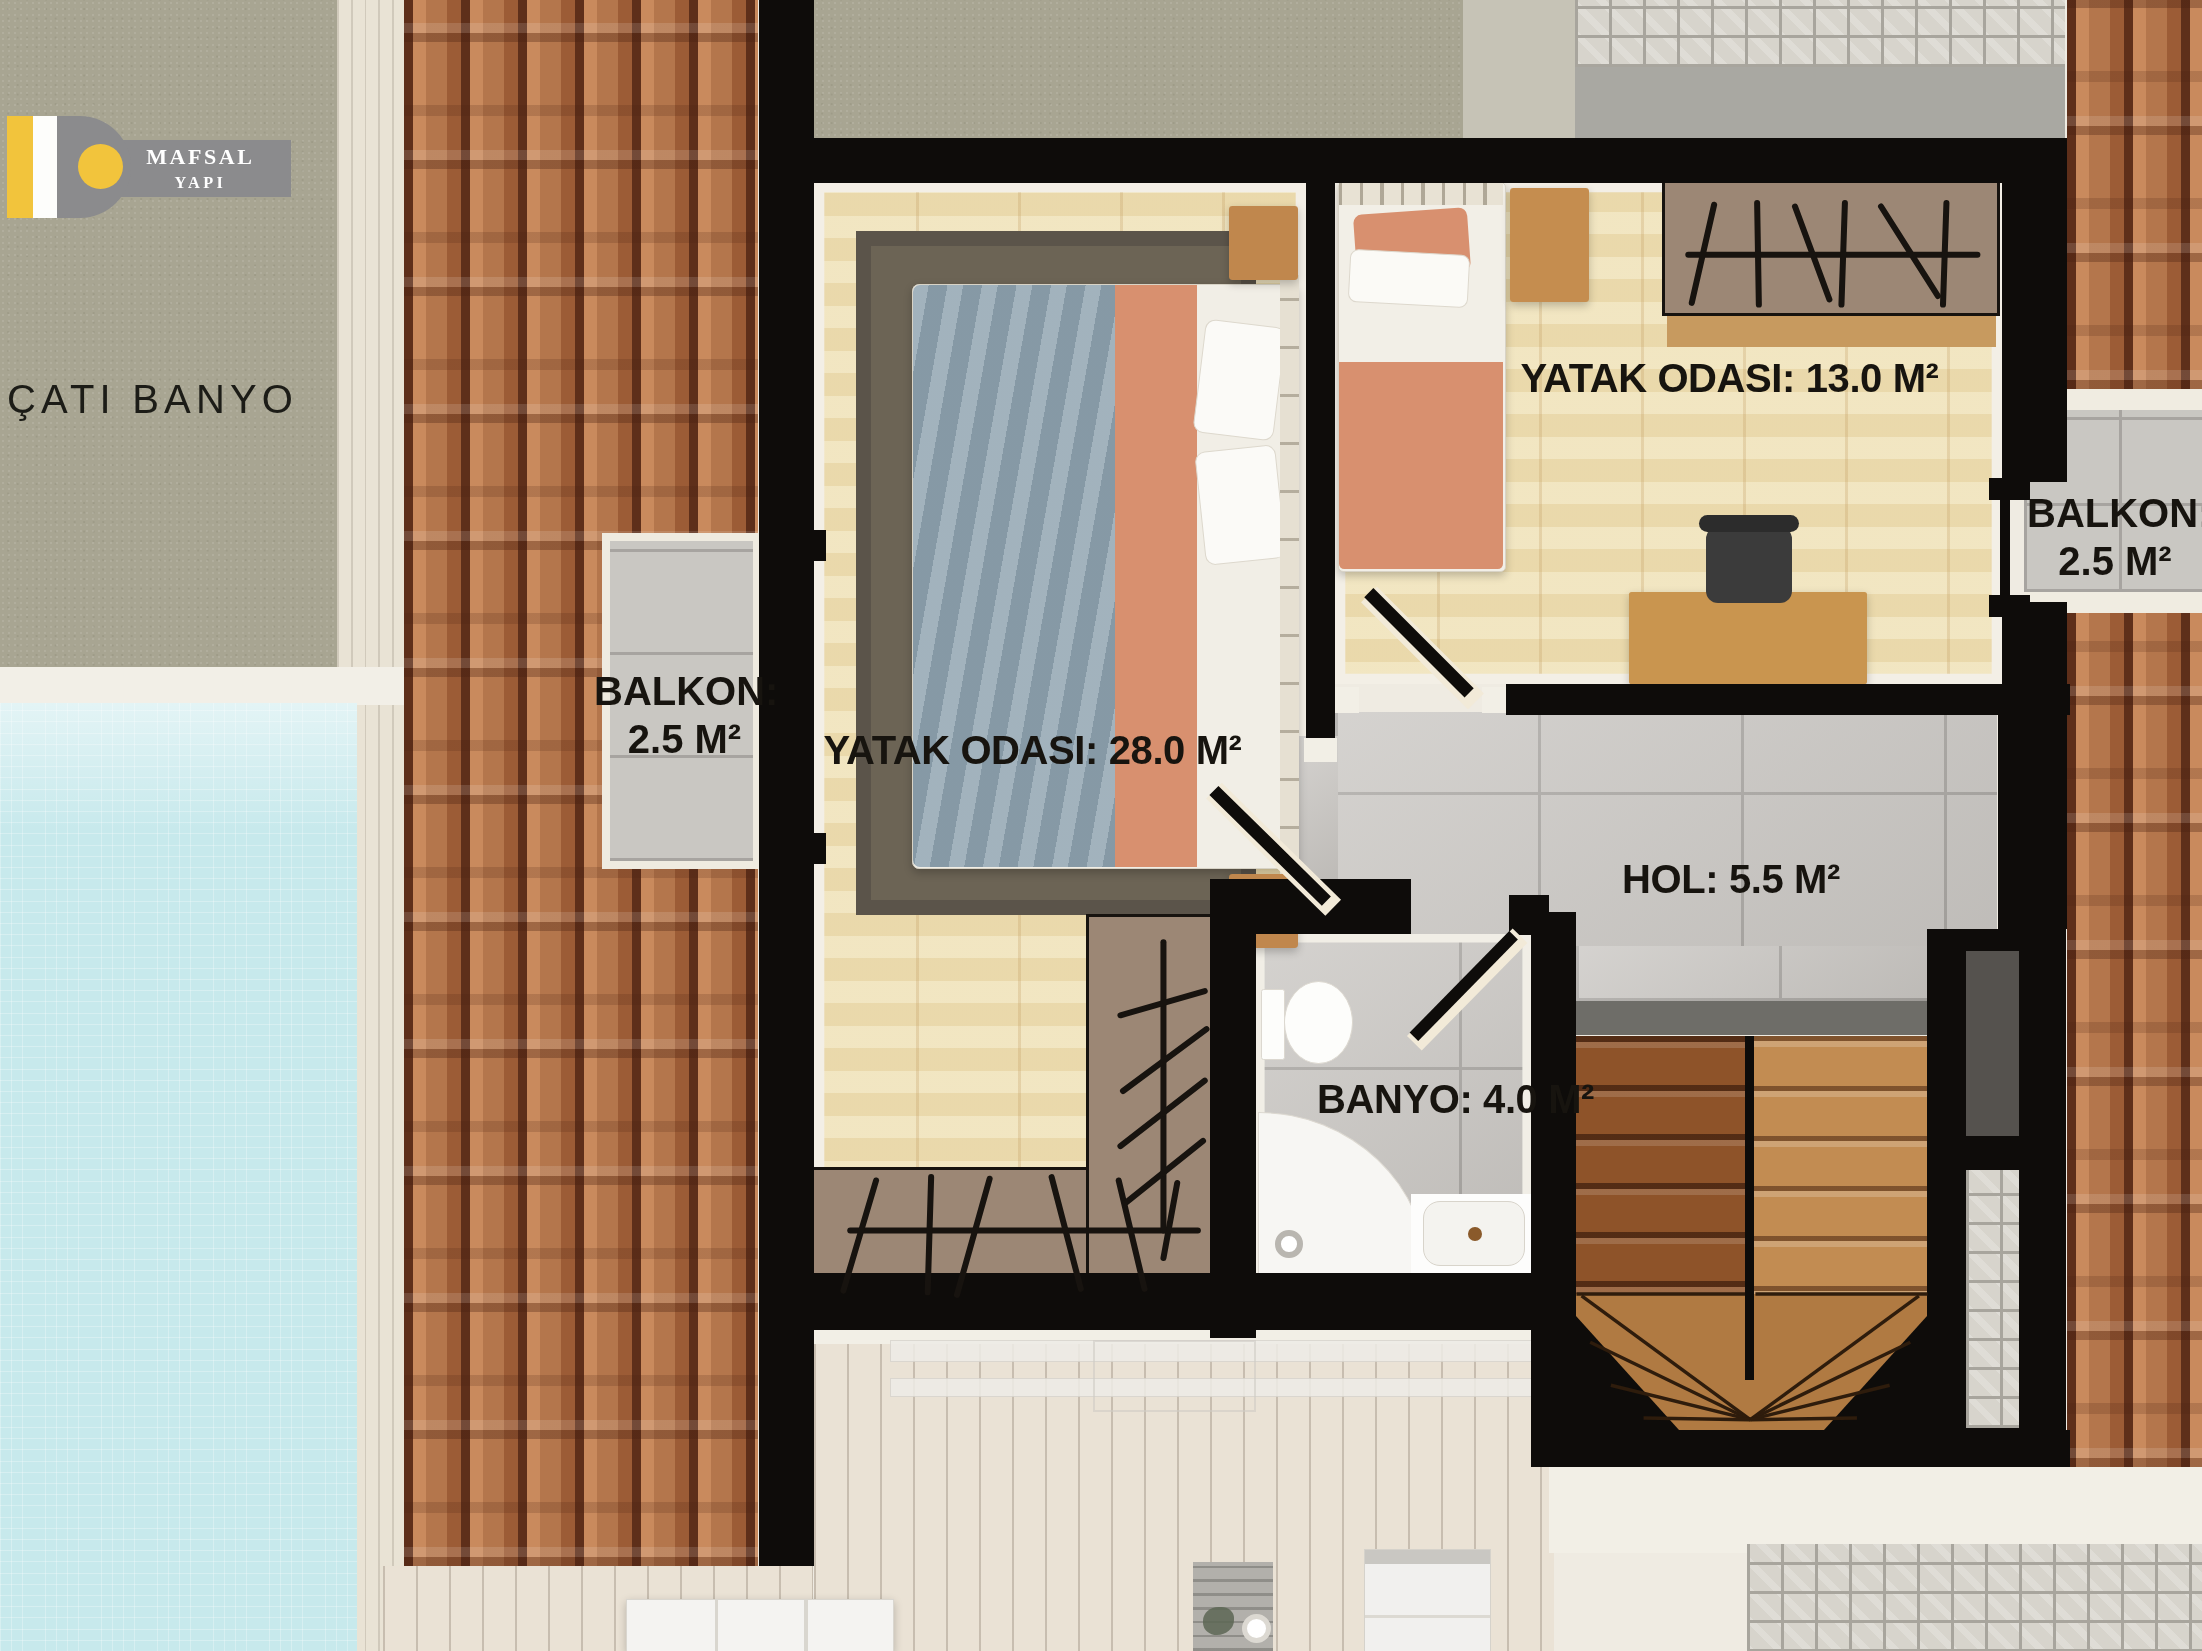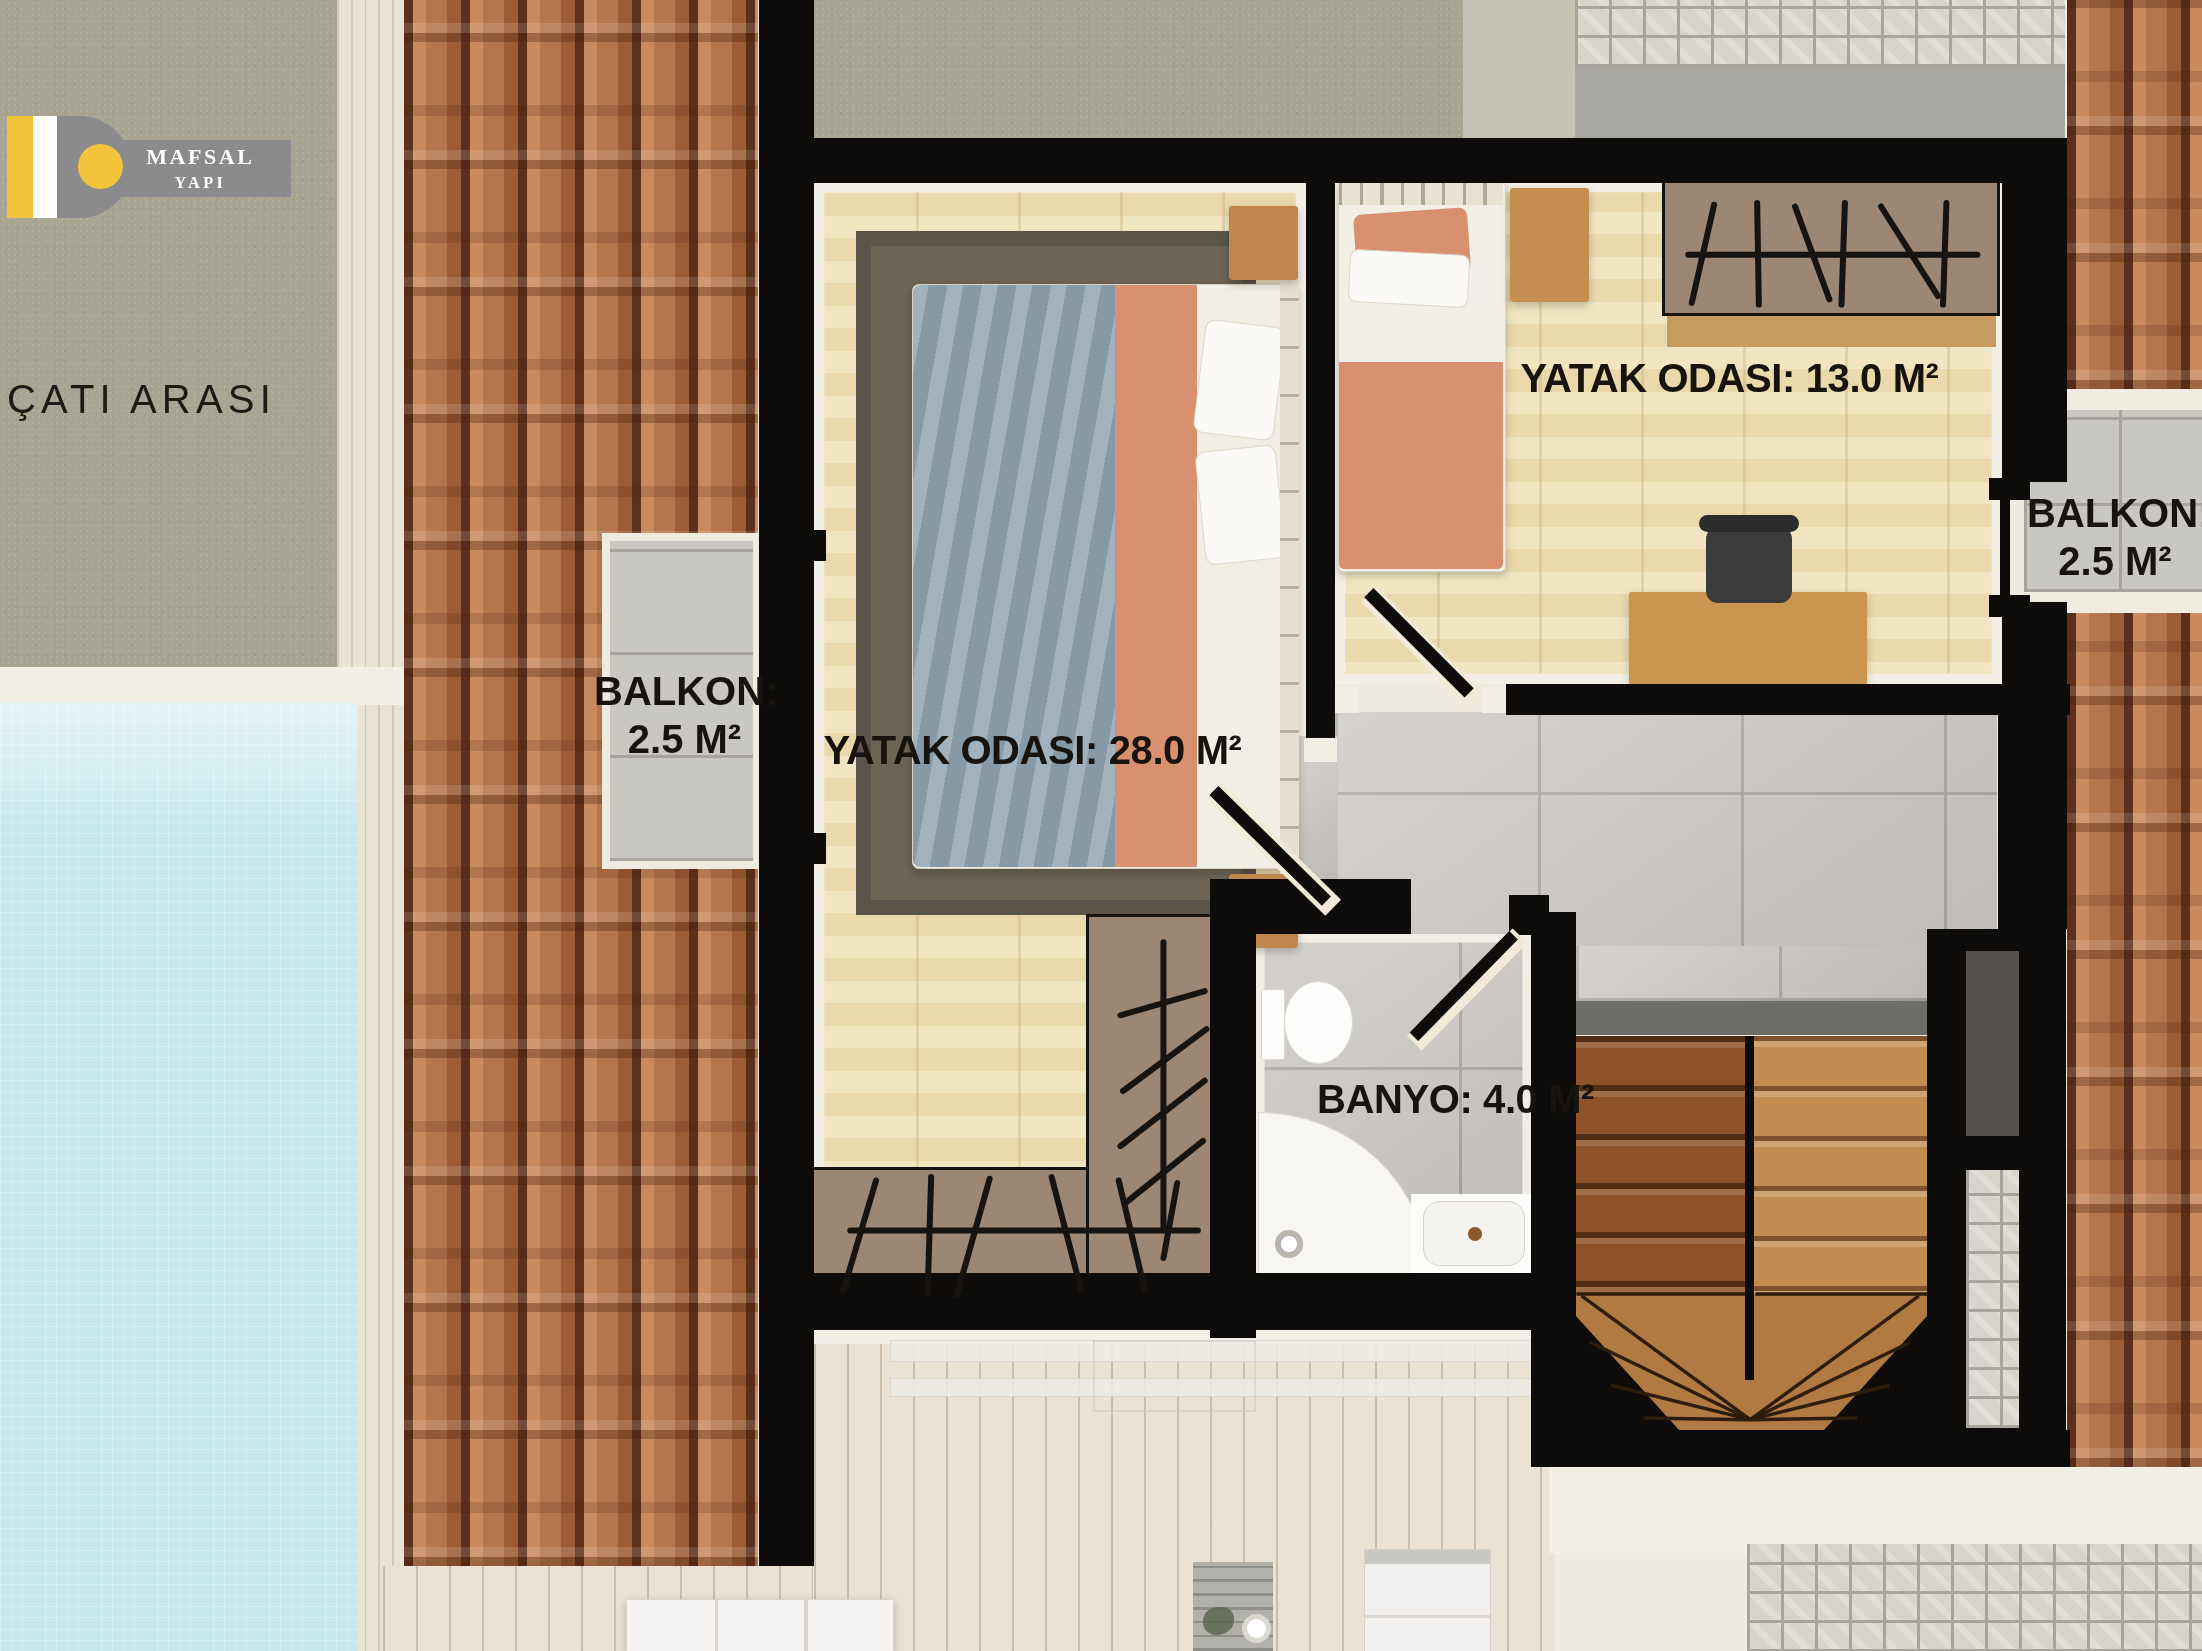--- a/index.html
+++ b/index.html
@@ -229,23 +229,24 @@
       <line x1="2034" y1="1650" x2="1910" y2="1648"></line>
       <line x1="2034" y1="1650" x2="2230" y2="1506"></line>
       <line x1="2034" y1="1650" x2="2220" y2="1560"></line>
       <line x1="2034" y1="1650" x2="2196" y2="1610"></line>
       <line x1="2034" y1="1650" x2="2158" y2="1648"></line>
       <line x1="1832" y1="1504" x2="2028" y2="1504"></line>
       <line x1="2040" y1="1504" x2="2240" y2="1504"></line>
     </g>
   </svg>
 
-  <div class="attic-label" style="left:6.9px;top:377px;">ÇATI ARASI</div>
+  <div class="attic-label" style="left:6.9px;top:377px;">ÇATI BANYO</div>
   <div class="room-label" style="left:800px;top:728px;width:465px;">YATAK ODASI: 28.0 M²</div>
   <div class="room-label" style="left:1463px;top:356px;width:533px;">YATAK ODASI: 13.0 M²</div>
+  <div class="room-label" style="left:1533px;top:857px;width:396px;">HOL: 5.5 M²</div>
   <div class="room-label" style="left:1292px;top:1077px;width:327px;">BANYO: 4.0 M²</div>
   <div class="balk-label" style="left:594px;top:667px;width:181px;">
     <div style="position:static">BALKON:</div>
     <div style="position:static">2.5 M²</div>
   </div>
   <div class="balk-label" style="left:2027px;top:489px;width:176px;">
     <div style="position:static">BALKON:</div>
     <div style="position:static">2.5 M²</div>
   </div>
 

